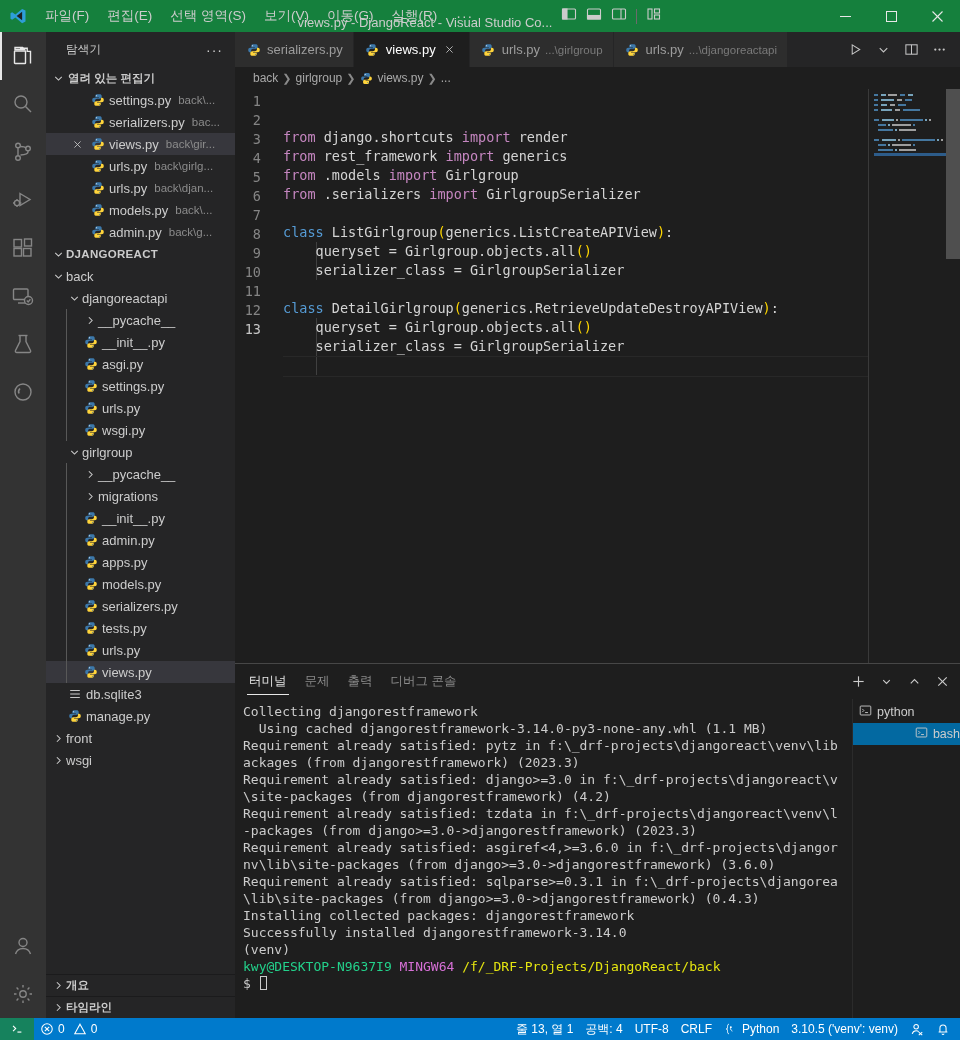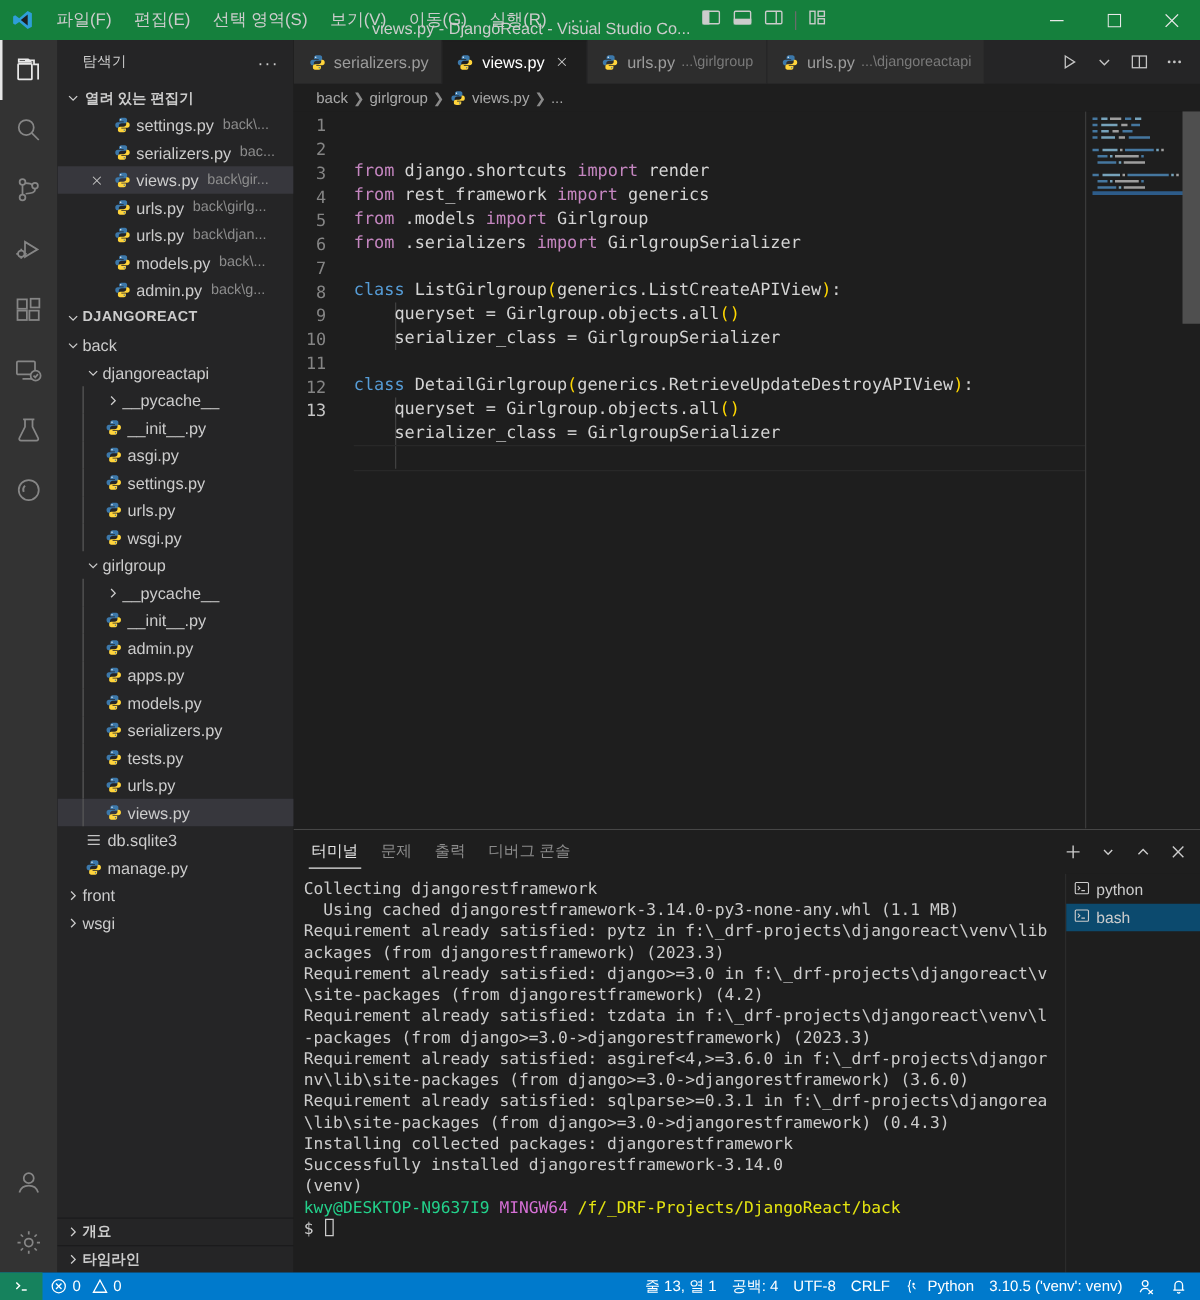--- a/index.html
+++ b/index.html
@@ -219,21 +219,21 @@
     vertical-align: -2px; margin-left: 1px;
   }
   .term-list {
     width: 108px; flex: 0 0 108px; background: #1e1e1e; padding-top: 2px;
     border-left: 1px solid #2b2b2b;
   }
   .term-item {
     height: 22px; display: flex; align-items: center; gap: 5px; padding-left: 6px;
     font-size: 12.5px; color: #cccccc;
   }
-  .term-item.selected { background: #0c4a6e; }
+  .term-item.selected { background: #0369a1; justify-content: flex-end; }
   .term-item svg { width: 13px; height: 13px; flex: 0 0 13px; }
   .term-scrollbar { width: 14px; flex: 0 0 14px; }
 
   
   .statusbar {
     height: 22px; flex: 0 0 22px; background: #007acc; display: flex; align-items: center;
     color: #ffffff; font-size: 12px; justify-content: space-between;
   }
   .sb-left { display: flex; align-items: center; height: 22px; }
   .sb-right { display: flex; align-items: center; height: 22px; padding-right: 4px; }
@@ -620,20 +620,30 @@
             <span class="folder-label">girlgroup</span>
           </div>
           <div class="tree-row">
             <span class="ind" style="width:36px"></span>
             <span class="twisty">
               <svg viewBox="0 0 16 16" fill="none" stroke="#cccccc" stroke-width="1.3">
                 <path d="M6 4l4 4-4 4"></path>
               </svg>
             </span>
             <span class="folder-label">__pycache__</span>
+            <span class="guide" style="left:20px"></span>
+          </div>
+          <div class="tree-row">
+            <span class="ind" style="width:36px"></span>
+            <span class="twisty">
+              <svg viewBox="0 0 16 16" fill="none" stroke="#cccccc" stroke-width="1.3">
+                <path d="M6 4l4 4-4 4"></path>
+              </svg>
+            </span>
+            <span class="folder-label">migrations</span>
             <span class="guide" style="left:20px"></span>
           </div>
           <div class="tree-row">
             <span class="ind" style="width:36px"></span>
             <span class="py-icon">
               <svg viewBox="0 0 16 16">
                 <path d="M7.8 1.3c-1.6 0-2.9.4-2.9 1.9v1.6h4.2v.7H3.6c-1.2 0-2.2.8-2.2 2.5s.9 2.6 2.1 2.6h1.1V8.8c0-1.4 1.2-2.3 2.6-2.3h3c1.1 0 2-.8 2-2V3.2c0-1.4-1.2-1.9-2.8-1.9z" fill="#3c78aa"></path>
                 <path d="M8.2 14.7c1.6 0 2.9-.4 2.9-1.9v-1.6H6.9v-.7h5.5c1.2 0 2.2-.8 2.2-2.5S13.7 5.4 12.5 5.4h-1.1v1.8c0 1.4-1.2 2.3-2.6 2.3h-3c-1.1 0-2 .8-2 2v1.3c0 1.4 1.2 1.9 2.8 1.9z" fill="#ffd43b"></path>
                 <circle cx="6.4" cy="3.2" r="0.62" fill="#ffffff"></circle>
                 <circle cx="9.6" cy="12.8" r="0.62" fill="#3c78aa"></circle>

